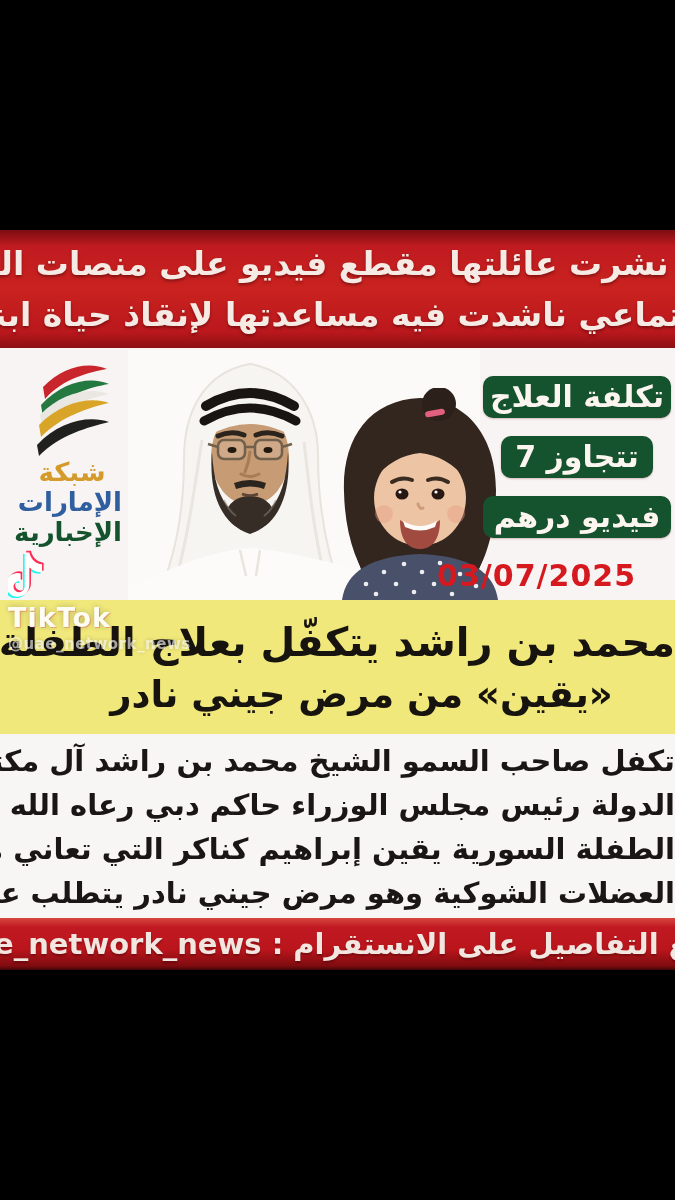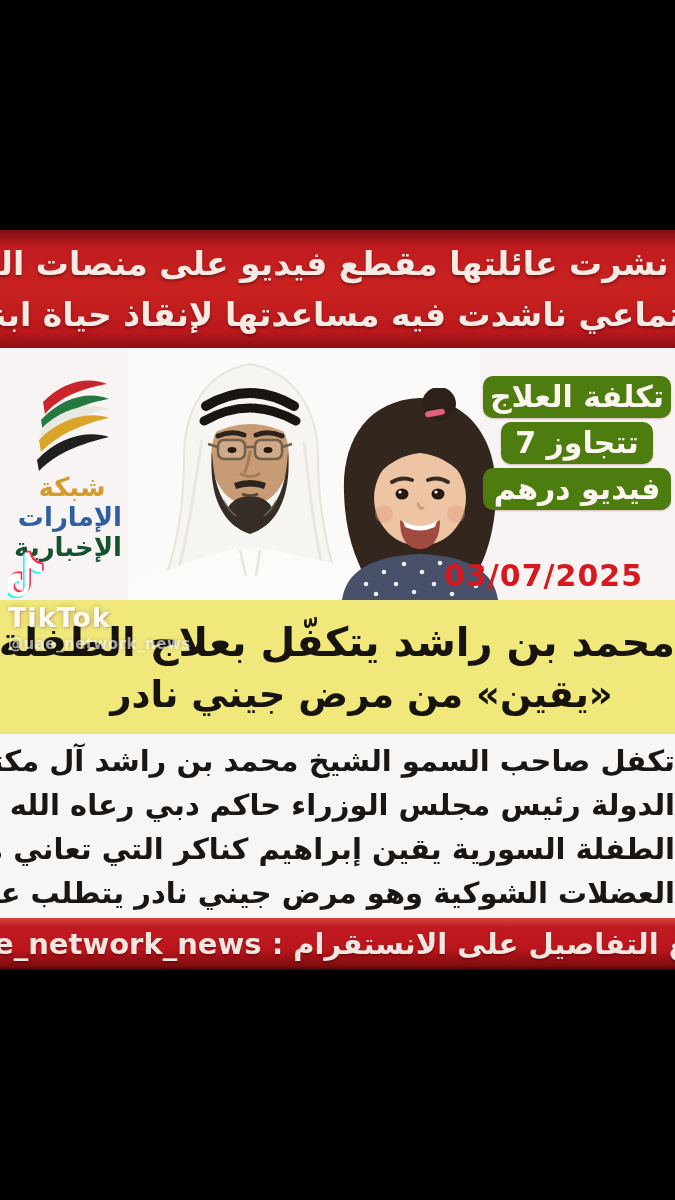--- a/index.html
+++ b/index.html
@@ -14,37 +14,37 @@
     background:linear-gradient(180deg,#7d0d12 0%,#c01b20 14%,#c9221f 50%,#bb181d 86%,#8c1013 100%);
     display:flex;flex-direction:column;justify-content:center;align-items:center;
     direction:rtl;text-align:center;}
   .top-banner .bl{color:#f5ebe4;font-weight:bold;font-size:33px;line-height:51px;
     text-shadow:0 2px 3px rgba(60,0,0,.45);white-space:nowrap;}
 
   
   .photo-section{position:absolute;left:0;top:348px;width:675px;height:252px;
     background:#f7f4f3;overflow:hidden;}
 
-  .channel-logo{position:absolute;left:22px;top:28px;width:100px;text-align:center;}
+  .channel-logo{position:absolute;left:22px;top:13px;width:100px;text-align:center;}
   .channel-logo svg{display:block;margin:0 auto;}
   .logo-line{font-weight:bold;font-size:26px;line-height:30px;direction:rtl;}
   .logo-line.gold{color:#d49a2a;}
   .logo-line.blue{color:#2f5f9e;}
   .logo-line.red{color:#14532d;}
 
   .sheikh{position:absolute;left:128px;top:2px;}
   .girl{position:absolute;left:318px;top:40px;}
 
   .cost-callout{position:absolute;right:4px;top:28px;width:188px;direction:rtl;text-align:center;}
-  .cost-callout .pill{display:block;background:#4d7c0f;border-radius:10px;
+  .cost-callout .pill{display:block;background:#14532d;border-radius:10px;
     color:#fdf5ef;font-weight:bold;font-size:30px;line-height:40px;padding:1px 6px;
-    margin:0 auto 4px auto;box-shadow:0 1px 2px rgba(120,10,10,.25);}
+    margin:0 auto 18px auto;box-shadow:0 1px 2px rgba(120,10,10,.25);}
   .cost-callout .pill.narrow{width:140px;}
 
-  .date-label{position:absolute;right:32px;top:210px;color:#d6191f;font-weight:bold;
+  .date-label{position:absolute;right:39px;top:210px;color:#d6191f;font-weight:bold;
     font-size:30px;letter-spacing:1px;}
 
   
   .tiktok-watermark{position:absolute;left:8px;top:548px;z-index:30;color:#fff;}
   .tiktok-watermark .app{font-weight:bold;font-size:27px;letter-spacing:1px;
     text-shadow:0 0 6px rgba(0,0,0,.25), 1px 1px 0 rgba(254,44,85,.35);opacity:.92;}
   .tiktok-watermark .user{font-size:15px;font-weight:bold;letter-spacing:.5px;
     color:rgba(255,255,255,.62);text-shadow:0 0 4px rgba(0,0,0,.2);margin-top:2px;}
 
   

